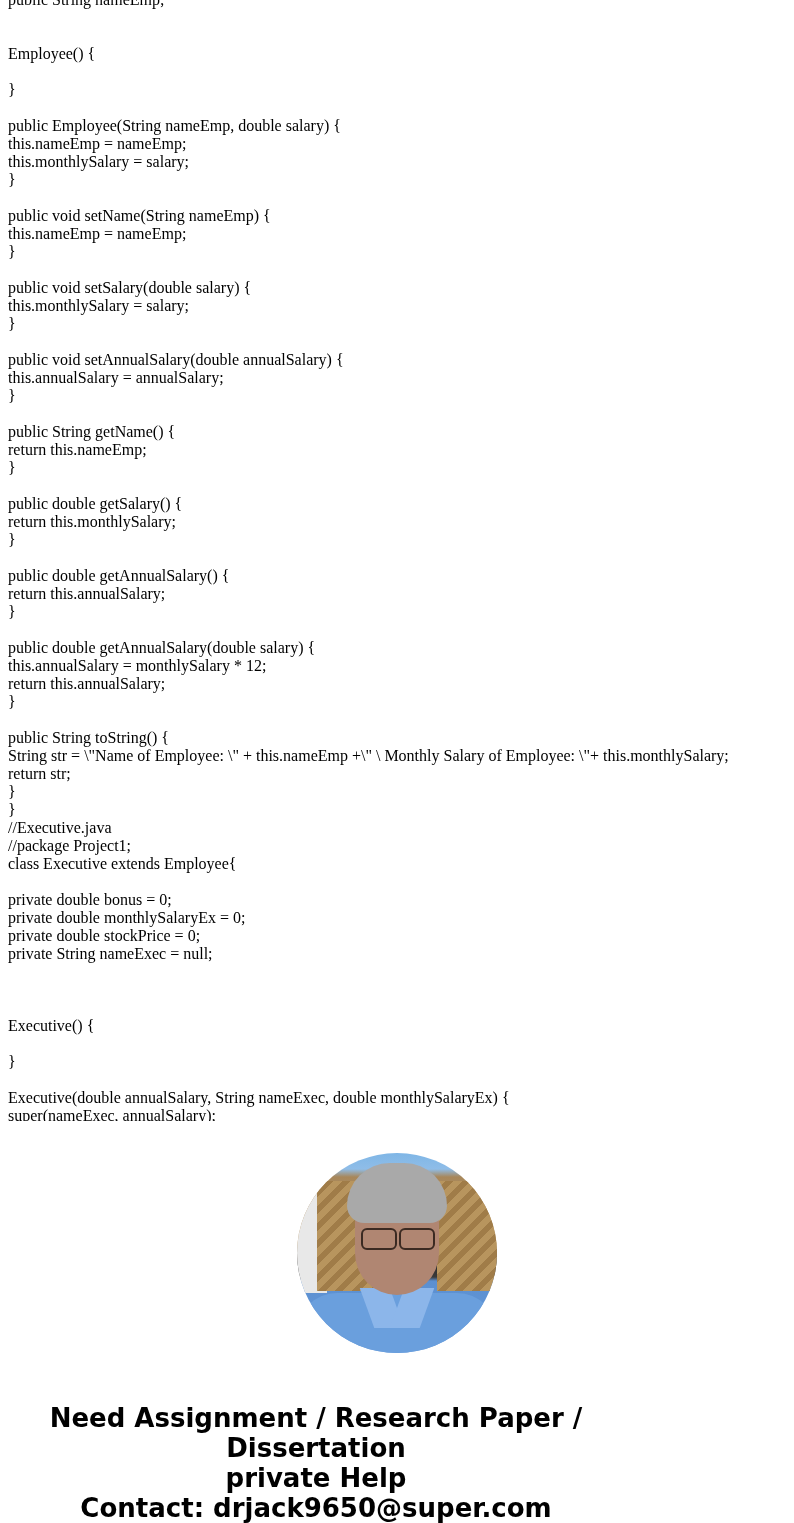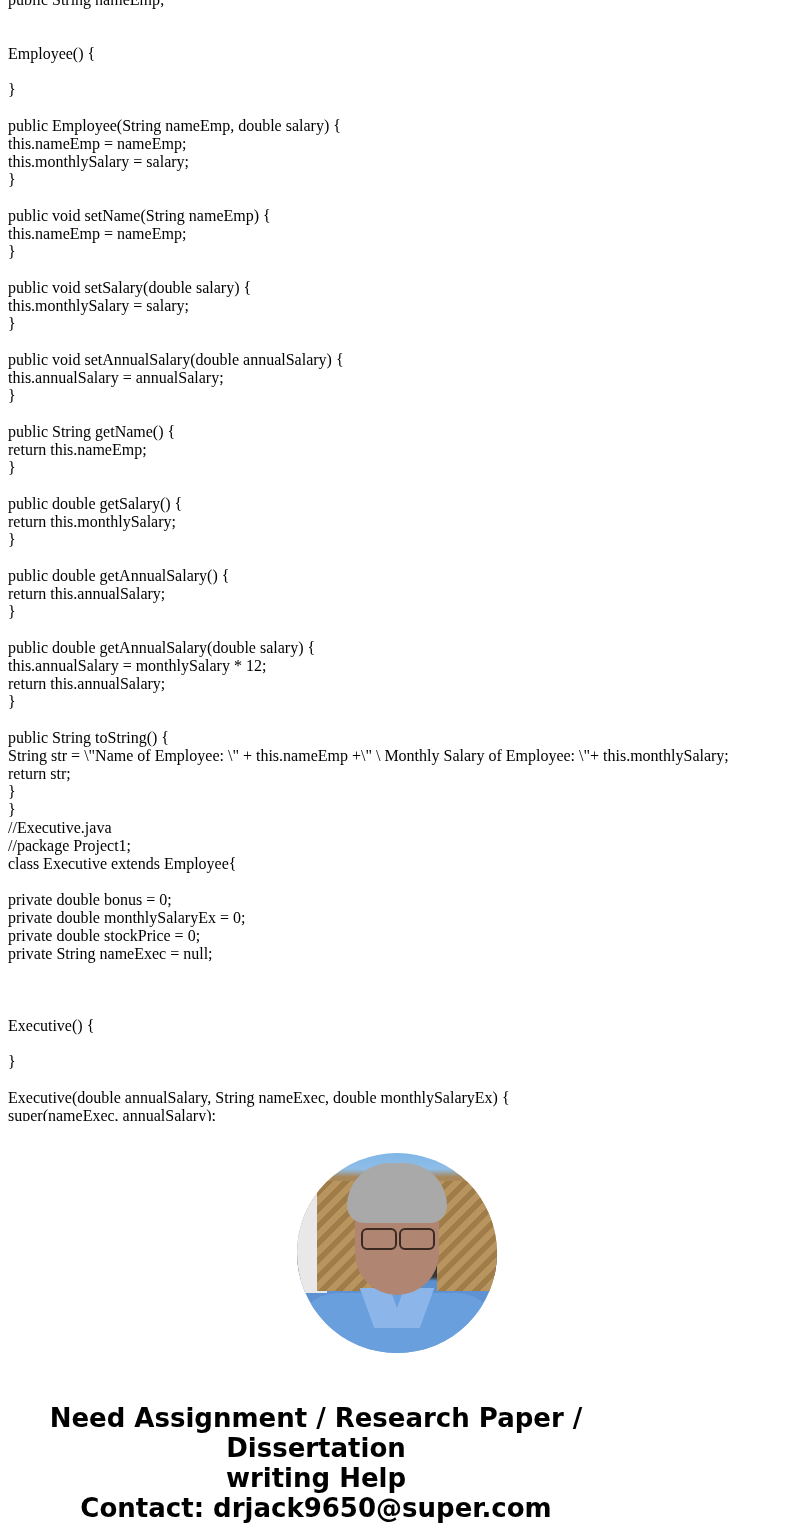--- a/index.html
+++ b/index.html
@@ -52,15 +52,15 @@
   <div class="face"></div>
   <div class="hair"></div>
   <div class="glasses">
       <span style="left:4px"></span>
       <span style="left:42px"></span>
     </div>
 </div>
 
 <div class="promo">
   <div>Need Assignment / Research Paper / Dissertation</div>
-  <div>writing Help</div>
+  <div>private Help</div>
   <div>Contact: drjack9650@super.com</div>
 </div>
 
 </body></html>

